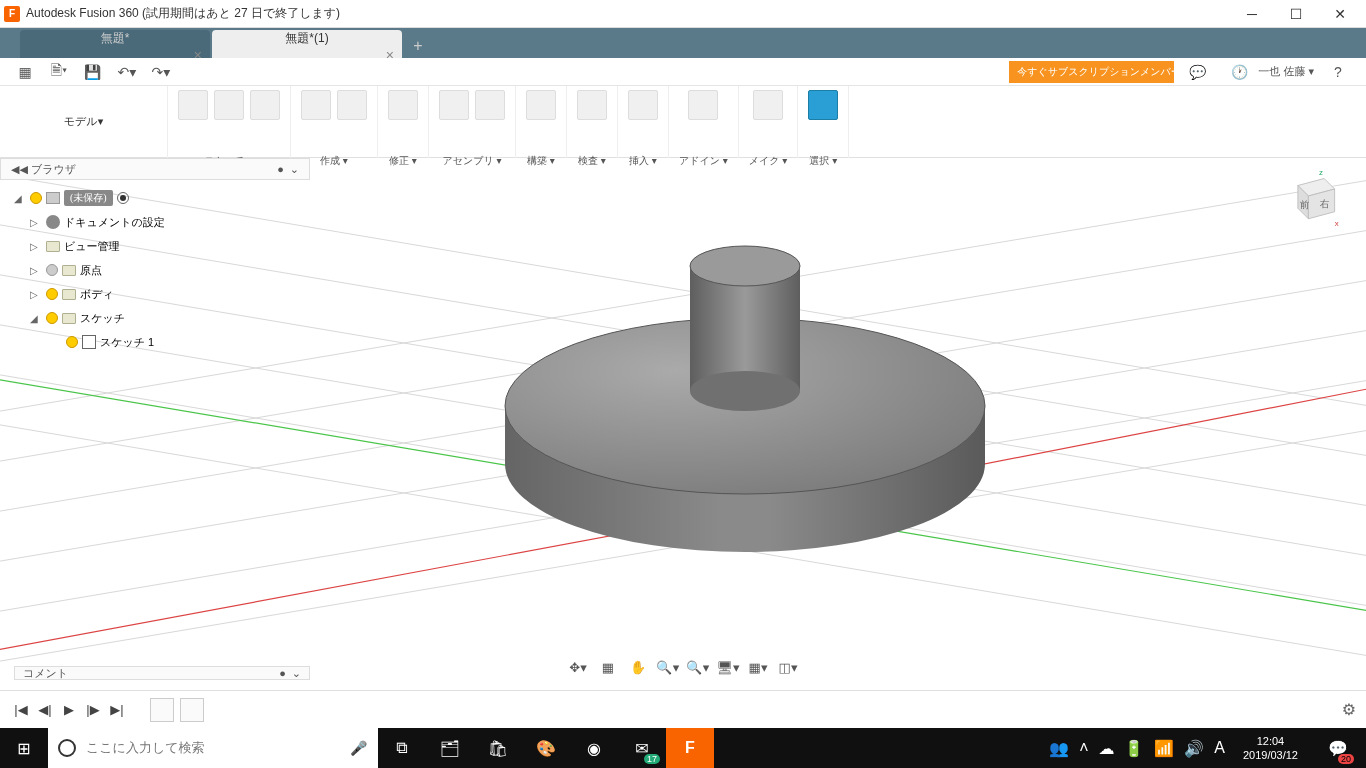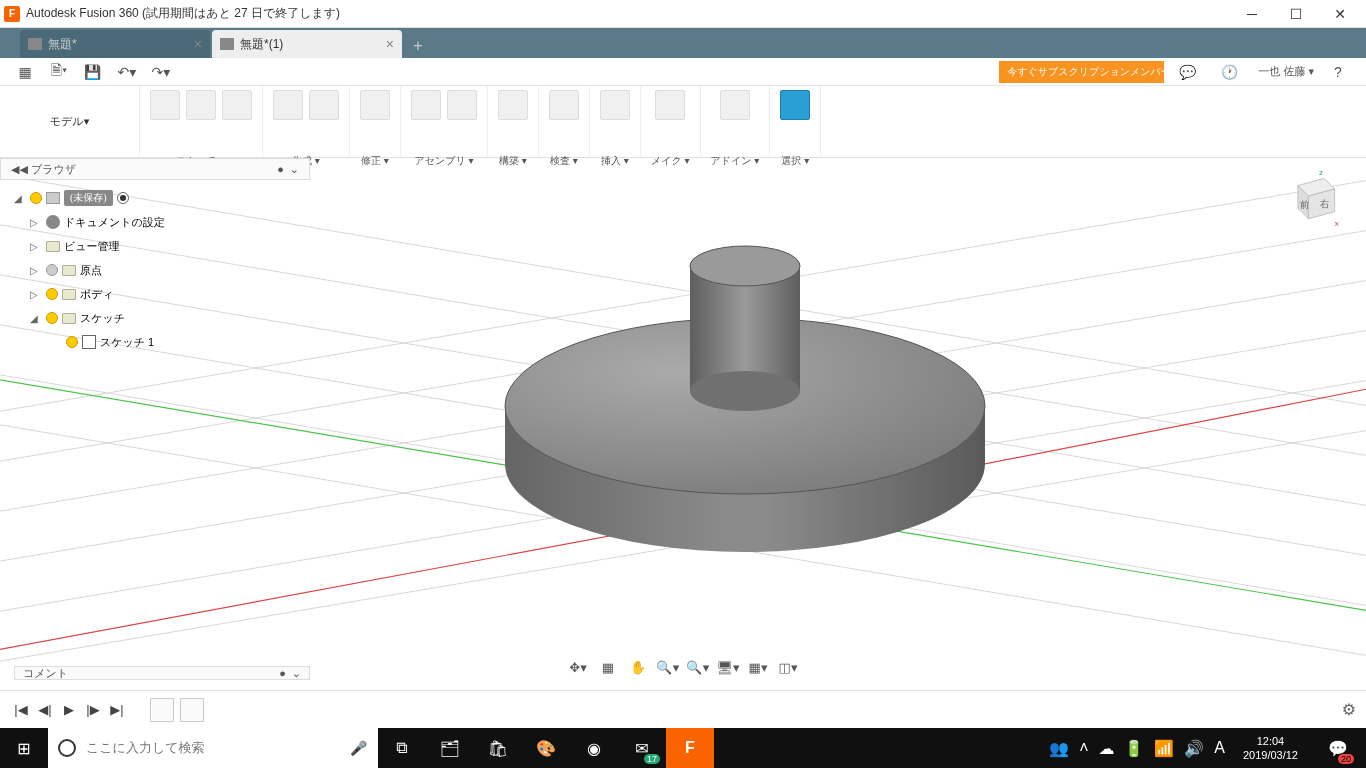--- a/index.html
+++ b/index.html
@@ -6,38 +6,38 @@
 body { width: 1366px; height: 768px; overflow: hidden; background: #fff; position: relative; }
 
 
 .titlebar { height: 28px; background: #fff; display: flex; align-items: center; padding: 0 4px; border-bottom: 1px solid #ddd; }
 .titlebar .app-icon { width: 16px; height: 16px; background: #fa6400; border-radius: 2px; margin-right: 6px; display: flex; align-items: center; justify-content: center; color: #fff; font-size: 10px; font-weight: bold; }
 .titlebar .title-text { font-size: 12px; color: #333; flex: 1; }
 .titlebar .win-btn { width: 44px; height: 28px; display: flex; align-items: center; justify-content: center; font-size: 14px; color: #333; }
 
 
 .tabbar { height: 30px; background: #5a7a8a; display: flex; align-items: flex-end; padding-left: 20px; }
-.doctab { height: 28px; min-width: 190px; display: flex; align-items: center; padding: 0 8px; border-radius: 4px 4px 0 0; margin-right: 2px; font-size: 12px; color: #ccc; }
+.doctab { height: 28px; min-width: 190px; display: flex; align-items: center; padding: 0 8px; border-radius: 4px 4px 0 0; margin-right: 2px; font-size: 12px; color: #ccc; flex-direction: column; }
 .doctab.inactive { background: #4a6a7a; }
 .doctab.active { background: #eee; color: #333; }
 .doctab .box-icon { width: 14px; height: 12px; background: #888; margin-right: 6px; }
 .doctab .close { margin-left: auto; font-size: 14px; color: #888; }
 .addtab { width: 28px; height: 24px; display: flex; align-items: center; justify-content: center; color: #ccc; font-size: 16px; }
 
 
 .qat { height: 28px; background: #fff; display: flex; align-items: center; padding: 0 10px; border-bottom: 1px solid #e5e5e5; }
 .qat .q-btn { width: 30px; height: 24px; display: flex; align-items: center; justify-content: center; font-size: 14px; color: #555; margin-right: 4px; }
 .qat .spacer { flex: 1; }
 .qat .orange-btn { background: #f7931e; color: #fff; font-size: 10px; padding: 4px 8px; height: 22px; display: flex; align-items: center; max-width: 165px; overflow: hidden; white-space: nowrap; }
 .qat .right-btn { width: 36px; height: 24px; display: flex; align-items: center; justify-content: center; font-size: 14px; color: #555; margin-left: 6px; }
-.qat .user { font-size: 11px; color: #555; margin-left: 10px; }
+.qat .user { font-size: 11px; color: #555; }
 
 
 .ribbon { height: 72px; background: #fff; display: flex; align-items: center; border-bottom: 1px solid #e0e0e0; }
-.ribbon .mode-btn { width: 140px; height: 72px; display: flex; align-items: center; justify-content: center; font-size: 11px; color: #333; border-right: 1px solid #eee; }
+.ribbon .mode-btn { width: 168px; height: 72px; display: flex; align-items: center; justify-content: center; font-size: 11px; color: #333; border-right: 1px solid #eee; }
 .ribbon .group { display: flex; flex-direction: column; align-items: center; border-right: 1px solid #eee; padding: 4px 10px 0; height: 72px; gap: 32px; }
 .ribbon .group .icons { display: flex; gap: 6px; align-items: center; height: 44px; }
 .ribbon .group .gi { width: 30px; height: 30px; background: #f0f0f0; border: 1px solid #ddd; border-radius: 2px; }
 .ribbon .group .lbl { font-size: 10px; color: #555; margin-top: 2px; }
 .ribbon .group.sel .gi { background: #2a9fd6; border-color: #1a7ea6; }
 
 
 .browser { position: absolute; left: 0; top: 158px; width: 310px; }
 .browser-hdr { height: 22px; display: flex; align-items: center; padding: 0 10px; font-size: 11px; color: #555; border: 1px solid #ddd; background: #fafafa; }
 .browser-hdr .exp { margin-left: auto; display: flex; gap: 6px; }
@@ -171,27 +171,27 @@
   <div class="group">
     <div class="icons">
         <div class="gi"></div>
       </div>
     <div class="lbl"><span>挿入</span> ▾</div>
   </div>
   <div class="group">
     <div class="icons">
         <div class="gi"></div>
       </div>
+    <div class="lbl"><span>アドイン</span> ▾</div>
+  </div>
+  <div class="group">
+    <div class="icons">
+        <div class="gi"></div>
+      </div>
     <div class="lbl"><span>メイク</span> ▾</div>
-  </div>
-  <div class="group">
-    <div class="icons">
-        <div class="gi"></div>
-      </div>
-    <div class="lbl"><span>アドイン</span> ▾</div>
   </div>
   <div class="group sel">
     <div class="icons">
         <div class="gi"></div>
       </div>
     <div class="lbl"><span>選択</span> ▾</div>
   </div>
 </div>
 
 <div class="canvas">

